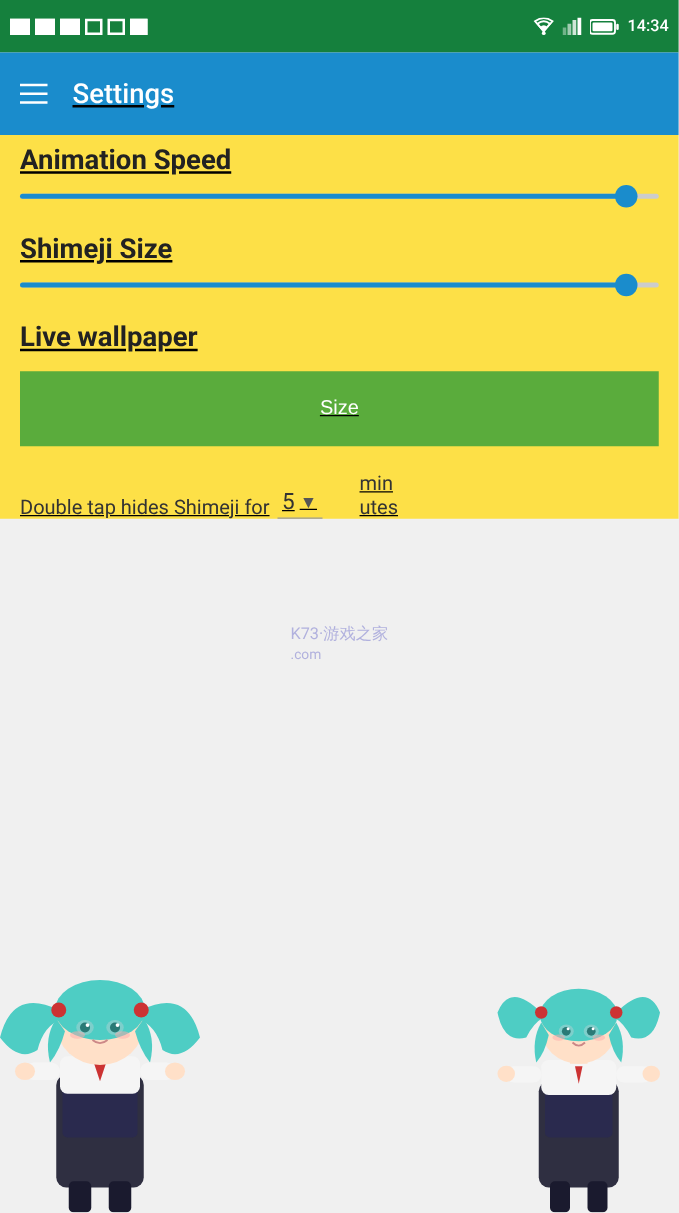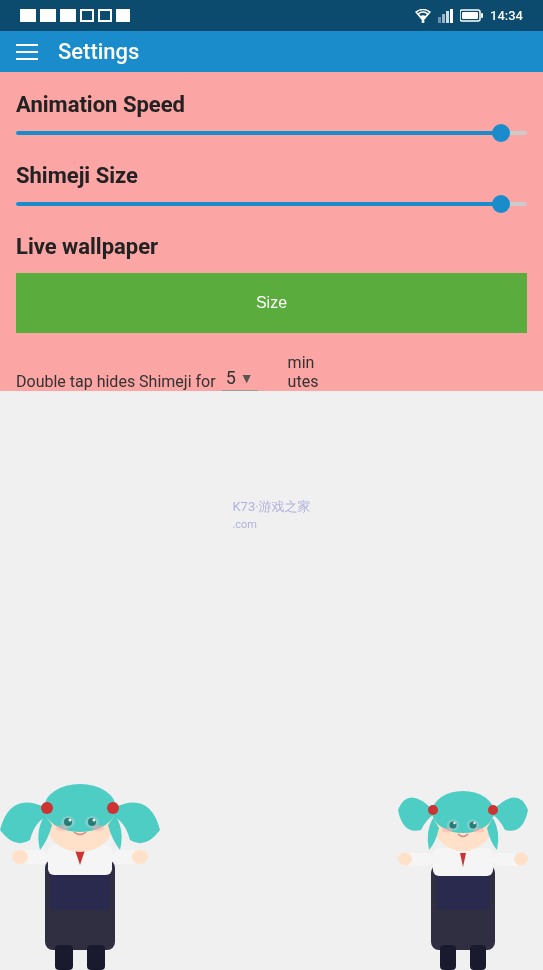--- a/index.html
+++ b/index.html
@@ -8,50 +8,51 @@
       height: 970px;
       font-family: 'Roboto', Arial, sans-serif;
       background: #f0f0f0;
       overflow: hidden;
       position: relative;
     }
 
     
     .status-bar {
       width: 100%;
-      height: 31px;
-      background: #0c4a6e;
+      height: 42px;
+      background: #15803d;
       display: flex;
       align-items: center;
       justify-content: space-between;
-      padding: 0 20px;
+      padding: 0 8px;
     }
     .status-bar-left {
       display: flex;
       gap: 4px;
       align-items: center;
     }
     .status-bar-right {
       display: flex;
       align-items: center;
       gap: 6px;
       color: white;
       font-size: 13px;
       font-weight: 500;
     }
 
     
     .toolbar {
       width: 100%;
-      height: 41px;
+      height: 66px;
       background: #1a8ccc;
       display: flex;
       align-items: center;
       padding: 0 16px;
       gap: 20px;
+      text-decoration: underline;
     }
     .hamburger-icon {
       display: flex;
       flex-direction: column;
       gap: 5px;
       cursor: pointer;
     }
     .hamburger-icon span {
       width: 22px;
       height: 2px;
@@ -59,22 +60,23 @@
       display: block;
     }
     .toolbar-title {
       color: white;
       font-size: 22px;
       font-weight: 500;
     }
 
     
     .content {
-      background: #fca5a5;
-      padding: 20px 16px 0 16px;
+      background: #fde047;
+      padding: 8px 16px 0 16px;
+      text-decoration: underline;
     }
 
     
     .section-title {
       font-size: 22px;
       font-weight: 700;
       color: #222;
       margin-bottom: 14px;
     }
 

